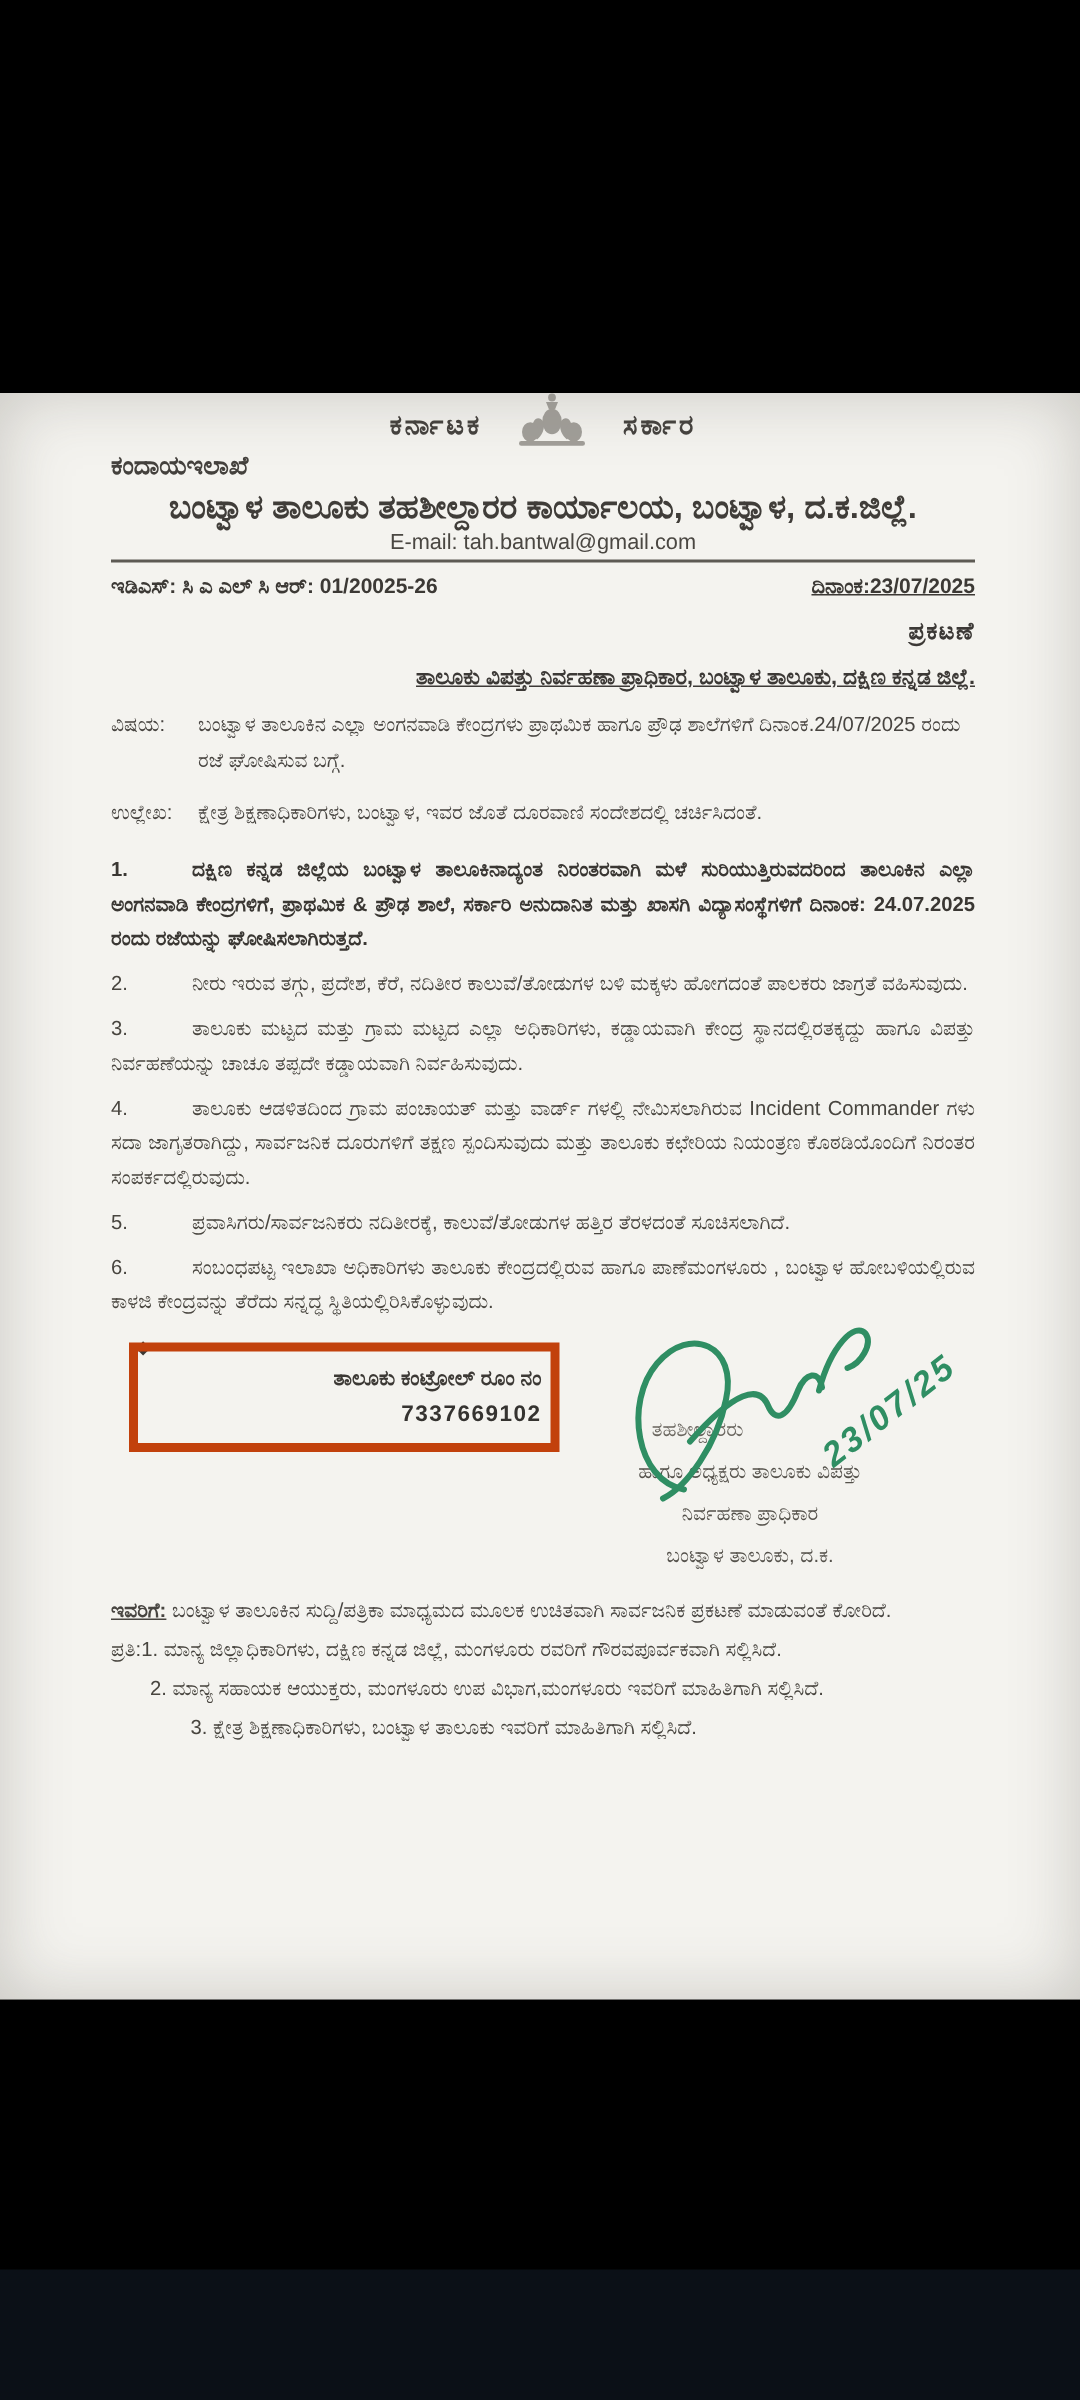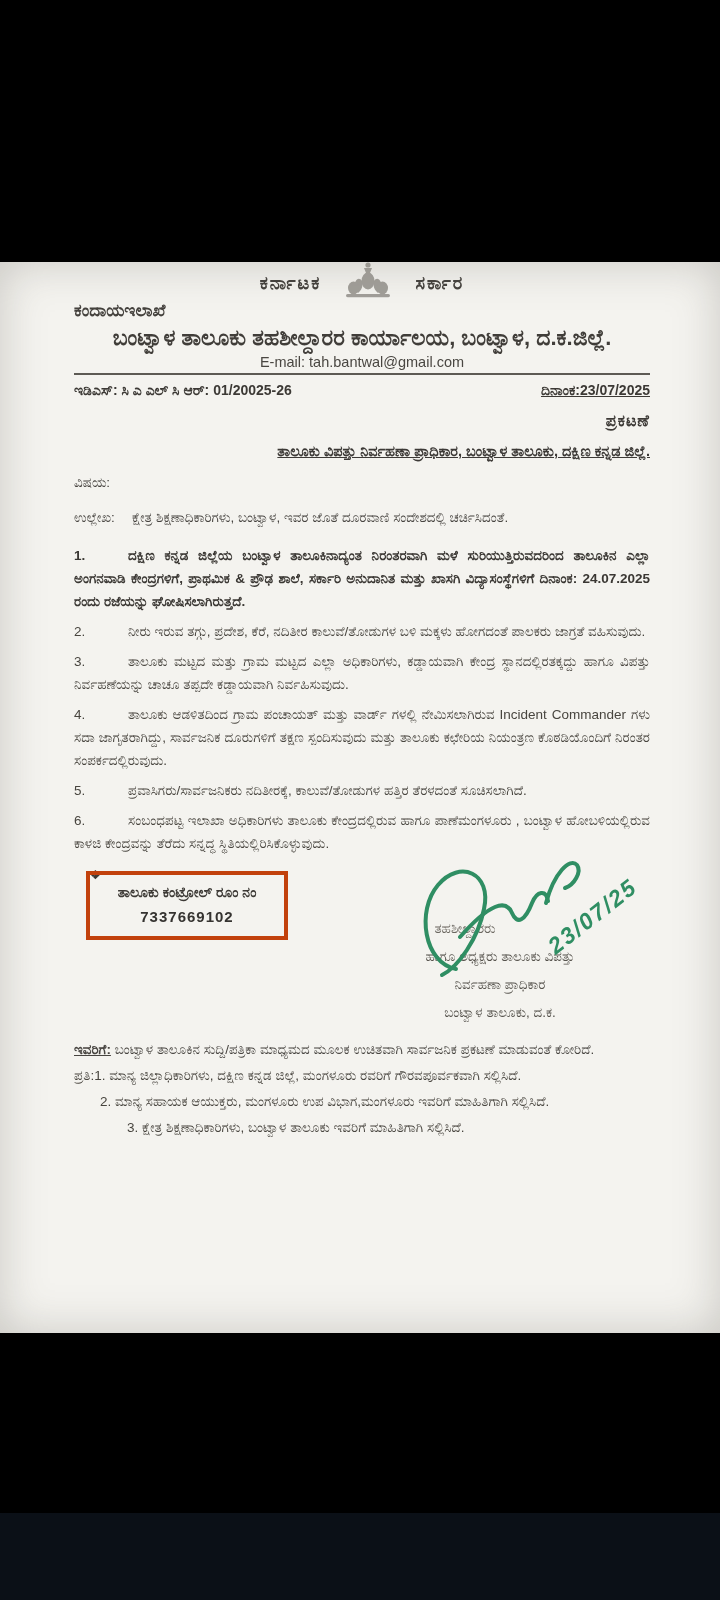--- a/index.html
+++ b/index.html
@@ -39,22 +39,22 @@
   .para .n { display:inline-block; width:54px; }
   .para.bold { font-weight:700; color:#3a3733; }
   .para:first-of-type { margin-top:14px; }
 
   .note { position:relative; margin-top:8px; padding-left:52px; font-weight:700;
           font-size:13.5px; line-height:24px; color:#3b3834; }
   .note .marker { position:absolute; left:16px; top:0; font-size:12px; }
 
   .sig-area { position:relative; height:172px; margin-top:4px; }
   .control-box {
-    position:absolute; left:12px; top:8px; width:202px;
-    border:4px solid #c2410c; text-align:center; padding:9px 6px 11px;
+    position:absolute; left:12px; top:8px; width:287px;
+    border:6px solid #c2410c; text-align:right; padding:9px 6px 11px;
   }
   .control-box .cb-label { font-weight:700; font-size:14px; color:#3c3935; }
   .control-box .cb-num   { font-weight:700; font-size:15px; color:#353330; margin-top:7px; letter-spacing:1px; }
 
   .sig-ink { position:absolute; right:14px; top:-22px; width:240px; height:150px; z-index:2; }
   .sig-date {
     position:absolute; right:4px; top:40px; z-index:2;
     transform:rotate(-38deg); transform-origin:center;
     color:#2f8e63; font-size:23px; font-style:italic; font-weight:600; letter-spacing:2px;
   }
@@ -100,20 +100,21 @@
       <div class="ref-row">
         <span class="ref-no">ಇಡಿಎಸ್: ಸಿ ಎ ಎಲ್ ಸಿ ಆರ್: 01/20025-26</span>
         <span class="ref-date">ದಿನಾಂಕ:23/07/2025</span>
       </div>
 
       <div class="title">ಪ್ರಕಟಣೆ</div>
       <div class="subtitle">ತಾಲೂಕು ವಿಪತ್ತು ನಿರ್ವಹಣಾ ಪ್ರಾಧಿಕಾರ, ಬಂಟ್ವಾಳ ತಾಲೂಕು, ದಕ್ಷಿಣ ಕನ್ನಡ ಜಿಲ್ಲೆ.</div>
 
       <div class="hang">
         <span class="lbl">ವಿಷಯ:</span>
+        <span class="txt">ಬಂಟ್ವಾಳ ತಾಲೂಕಿನ ಎಲ್ಲಾ ಅಂಗನವಾಡಿ ಕೇಂದ್ರಗಳು ಪ್ರಾಥಮಿಕ ಹಾಗೂ ಪ್ರೌಢ ಶಾಲೆಗಳಿಗೆ ದಿನಾಂಕ.24/07/2025 ರಂದು ರಜೆ ಘೋಷಿಸುವ ಬಗ್ಗೆ.</span>
       </div>
       <div class="hang">
         <span class="lbl">ಉಲ್ಲೇಖ:</span>
         <span class="txt">ಕ್ಷೇತ್ರ ಶಿಕ್ಷಣಾಧಿಕಾರಿಗಳು, ಬಂಟ್ವಾಳ, ಇವರ ಜೊತೆ ದೂರವಾಣಿ ಸಂದೇಶದಲ್ಲಿ ಚರ್ಚಿಸಿದಂತೆ.</span>
       </div>
 
       <p class="para bold"><span class="n">1.</span><span>ದಕ್ಷಿಣ ಕನ್ನಡ ಜಿಲ್ಲೆಯ ಬಂಟ್ವಾಳ ತಾಲೂಕಿನಾದ್ಯಂತ ನಿರಂತರವಾಗಿ ಮಳೆ ಸುರಿಯುತ್ತಿರುವದರಿಂದ ತಾಲೂಕಿನ ಎಲ್ಲಾ ಅಂಗನವಾಡಿ ಕೇಂದ್ರಗಳಿಗೆ, ಪ್ರಾಥಮಿಕ &amp; ಪ್ರೌಢ ಶಾಲೆ, ಸರ್ಕಾರಿ ಅನುದಾನಿತ ಮತ್ತು ಖಾಸಗಿ ವಿದ್ಯಾಸಂಸ್ಥೆಗಳಿಗೆ ದಿನಾಂಕ: 24.07.2025 ರಂದು ರಜೆಯನ್ನು ಘೋಷಿಸಲಾಗಿರುತ್ತದೆ.</span></p>
       <p class="para"><span class="n">2.</span><span>ನೀರು ಇರುವ ತಗ್ಗು, ಪ್ರದೇಶ, ಕೆರೆ, ನದಿತೀರ ಕಾಲುವೆ/ತೋಡುಗಳ ಬಳಿ ಮಕ್ಕಳು ಹೋಗದಂತೆ ಪಾಲಕರು ಜಾಗ್ರತೆ ವಹಿಸುವುದು.</span></p>
       <p class="para"><span class="n">3.</span><span>ತಾಲೂಕು ಮಟ್ಟದ ಮತ್ತು ಗ್ರಾಮ ಮಟ್ಟದ ಎಲ್ಲಾ ಅಧಿಕಾರಿಗಳು, ಕಡ್ಡಾಯವಾಗಿ ಕೇಂದ್ರ ಸ್ಥಾನದಲ್ಲಿರತಕ್ಕದ್ದು ಹಾಗೂ ವಿಪತ್ತು ನಿರ್ವಹಣೆಯನ್ನು ಚಾಚೂ ತಪ್ಪದೇ ಕಡ್ಡಾಯವಾಗಿ ನಿರ್ವಹಿಸುವುದು.</span></p>
       <p class="para"><span class="n">4.</span><span>ತಾಲೂಕು ಆಡಳಿತದಿಂದ ಗ್ರಾಮ ಪಂಚಾಯತ್ ಮತ್ತು ವಾರ್ಡ್ ಗಳಲ್ಲಿ ನೇಮಿಸಲಾಗಿರುವ Incident Commander ಗಳು ಸದಾ ಜಾಗೃತರಾಗಿದ್ದು, ಸಾರ್ವಜನಿಕ ದೂರುಗಳಿಗೆ ತಕ್ಷಣ ಸ್ಪಂದಿಸುವುದು ಮತ್ತು ತಾಲೂಕು ಕಛೇರಿಯ ನಿಯಂತ್ರಣ ಕೊಠಡಿಯೊಂದಿಗೆ ನಿರಂತರ ಸಂಪರ್ಕದಲ್ಲಿರುವುದು.</span></p>

